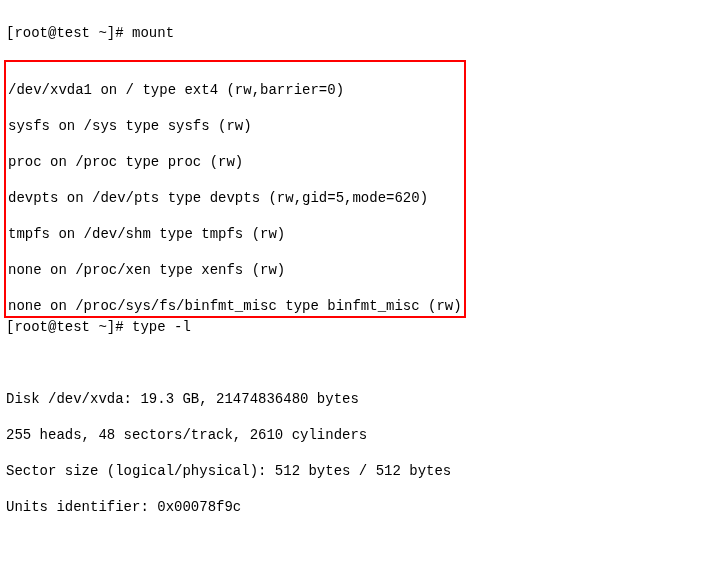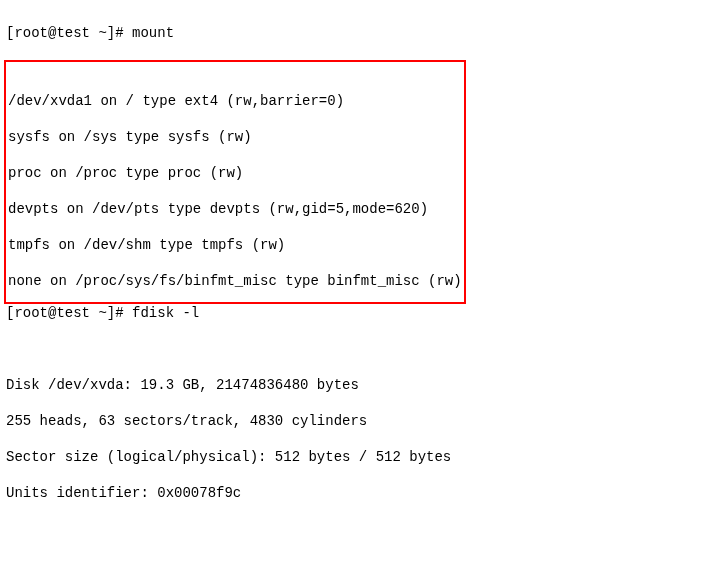--- a/index.html
+++ b/index.html
@@ -17,40 +17,41 @@
     padding: 6px 6px;
     white-space: pre;
   }
   .line {
     display: block;
     white-space: pre;
   }
   .box1 {
     border: 2px solid #ff0000;
     display: inline-block;
-    padding: 12px 2px;
+    padding: 1px 2px;
     margin-left: -2px;
   }
 </style>
 </head>
 <body>
 
 <div class="terminal">
 <span class="line"><span>[root@test ~]# </span><span>mount</span></span>
 <span class="box1">
 <span class="line">/dev/xvda1 on / type ext4 (rw,barrier=0)</span>
 <span class="line">sysfs on /sys type sysfs (rw)</span>
 <span class="line">proc on /proc type proc (rw)</span>
 <span class="line">devpts on /dev/pts type devpts (rw,gid=5,mode=620)</span>
 <span class="line">tmpfs on /dev/shm type tmpfs (rw)</span>
+<span class="line">none on /proc/xen type xenfs (rw)</span>
 <span class="line">none on /proc/sys/fs/binfmt_misc type binfmt_misc (rw)</span></span>
-<span class="line"><span>[root@test ~]# </span><span>fdisk -l</span></span>
+<span class="line"><span>[root@test ~]# </span><span>type -l</span></span>
 <span class="line"> </span>
 <span class="line">Disk /dev/xvda: 19.3 GB, 21474836480 bytes</span>
-<span class="line">255 heads, 63 sectors/track, 4830 cylinders</span>
+<span class="line">255 heads, 48 sectors/track, 2610 cylinders</span>
 <span class="line">Sector size (logical/physical): 512 bytes / 512 bytes</span>
 <span class="line">Units identifier: 0x00078f9c</span>
 
 
 
 
 
 
 
 

